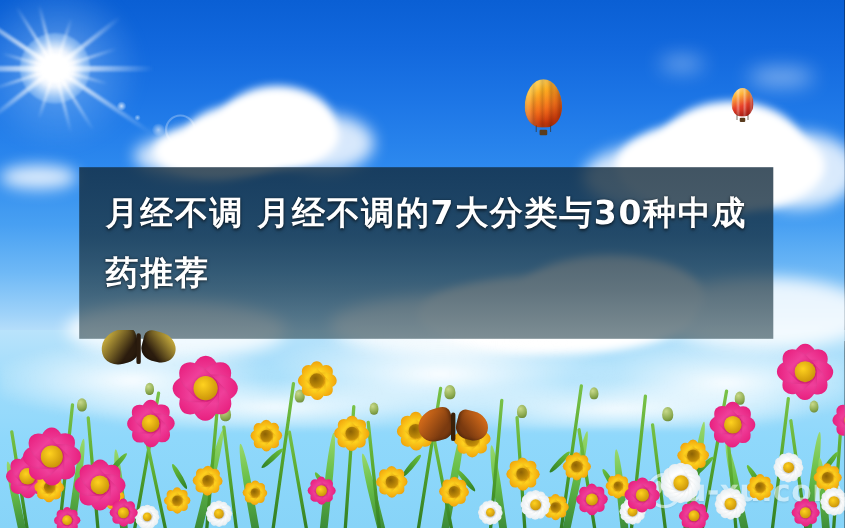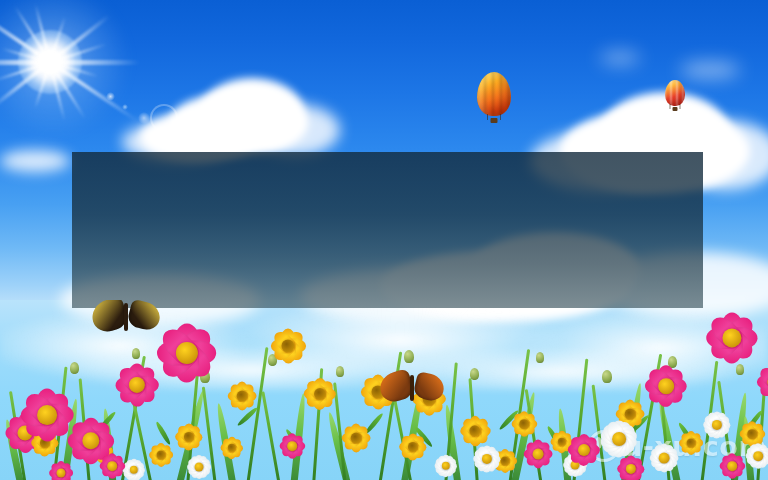--- a/index.html
+++ b/index.html
@@ -873,19 +873,20 @@
         <div style="position:absolute;left:50%;top:10%;margin-left:-2px;width:4px;height:27.200000000000003px;background:#2b1c0e;border-radius:2px;"></div>
       </div>
       <div style="position:absolute;left:380px;top:72px;width:64px;height:32px;z-index:12;">
         <div style="position:absolute;left:0;top:0;width:32px;height:28.8px;background:linear-gradient(140deg,#ef7a1c,#7a3a10 70%);border-radius:62% 28% 46% 52%;transform:rotate(-16deg);box-shadow:inset -2px -1px 3px rgba(0,0,0,.28);"></div>
         <div style="position:absolute;right:0;top:2px;width:28.8px;height:25.6px;background:linear-gradient(220deg,#ef7a1c,#7a3a10 70%);border-radius:28% 62% 52% 46%;transform:rotate(14deg);box-shadow:inset 2px -1px 3px rgba(0,0,0,.28);"></div>
         <div style="position:absolute;left:50%;top:10%;margin-left:-2px;width:4px;height:25.6px;background:#3a2008;border-radius:2px;"></div>
       </div>
     </div>
 
   <div class="banner"></div>
+  <div class="banner-text">月经不调 月经不调的7大分类与30种中成药推荐</div>
 
   <div class="watermark">
     <div class="wm-logo"></div>
     <div class="wm-text">u-xu.com</div>
   </div>
 
 </div>
 
 </body></html>

